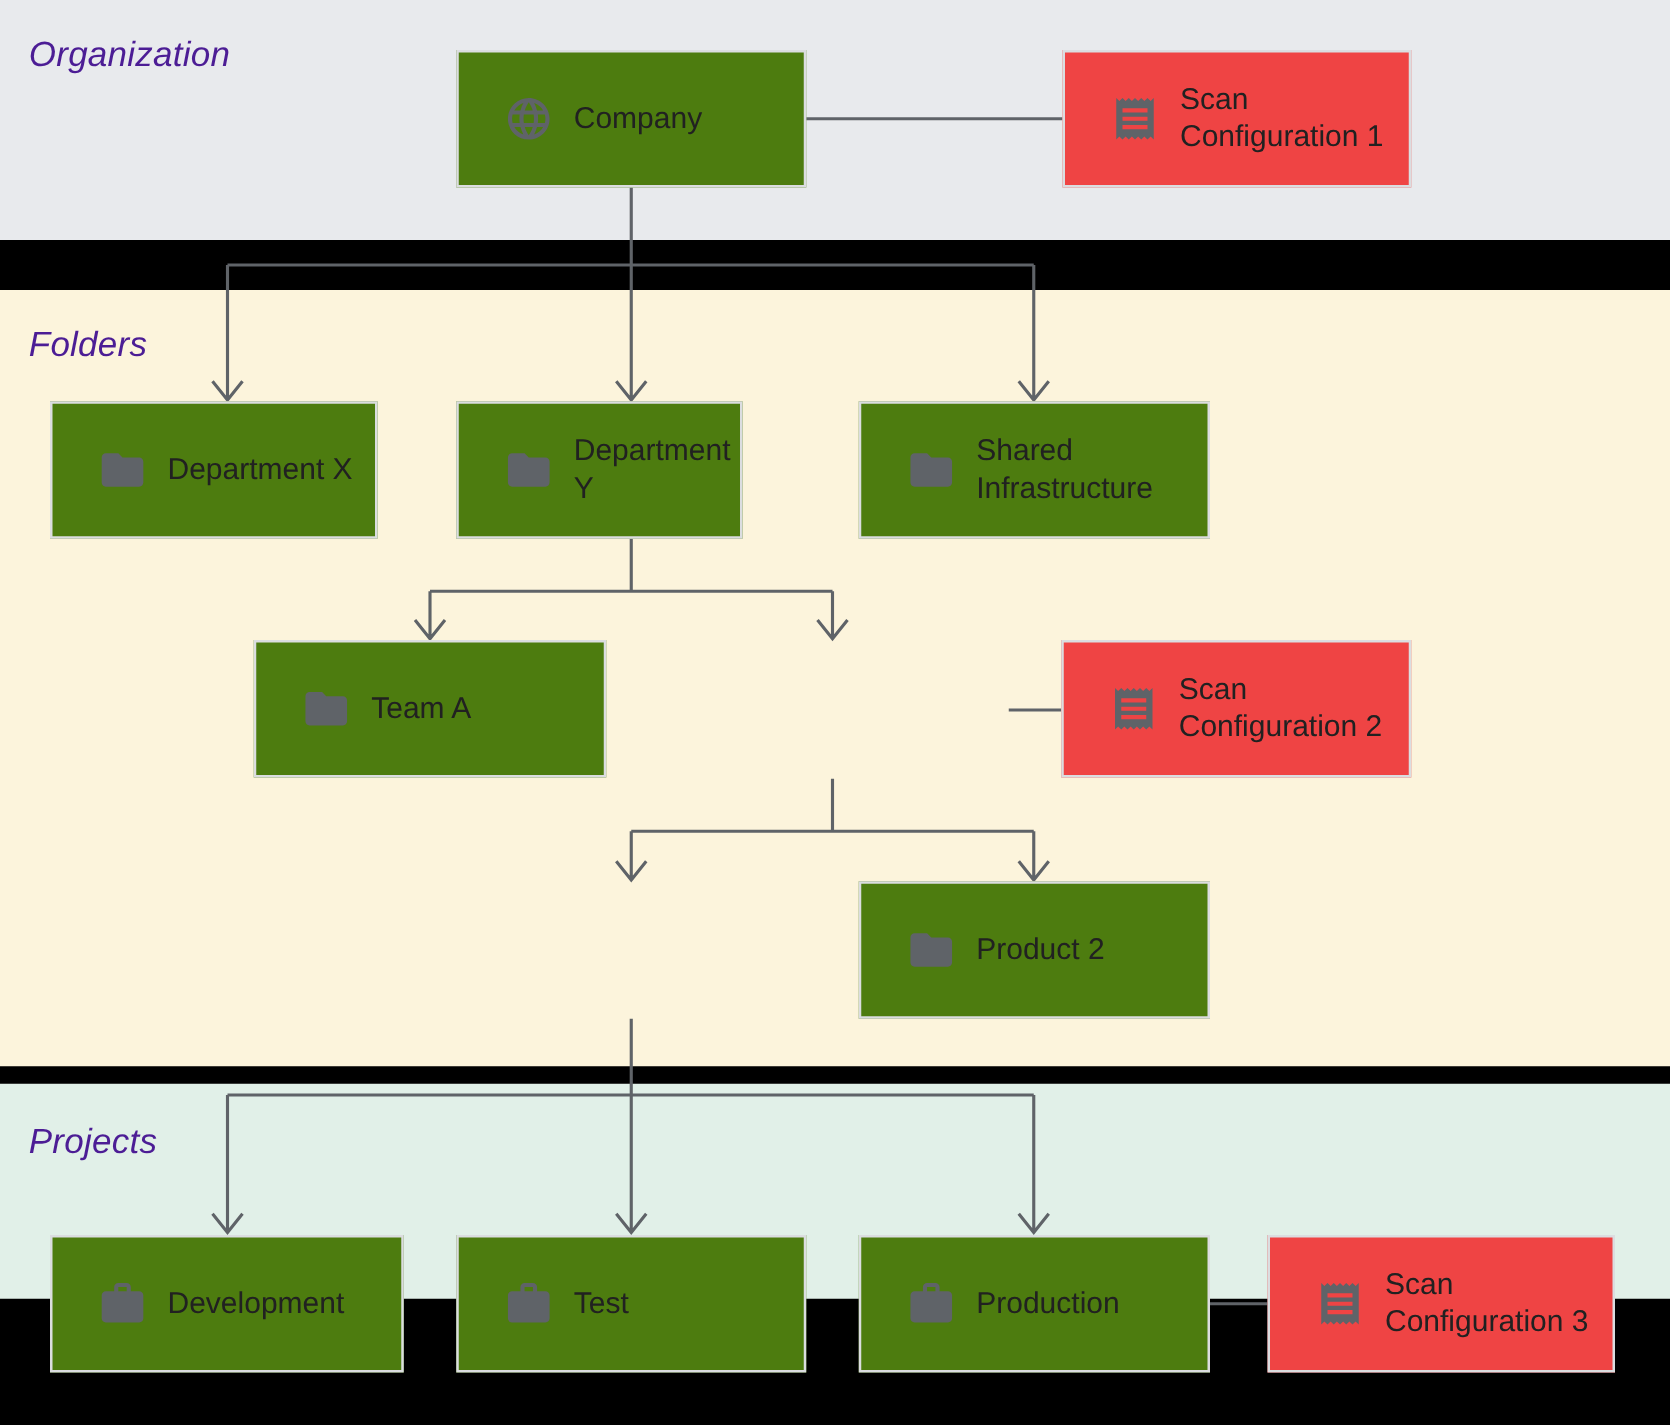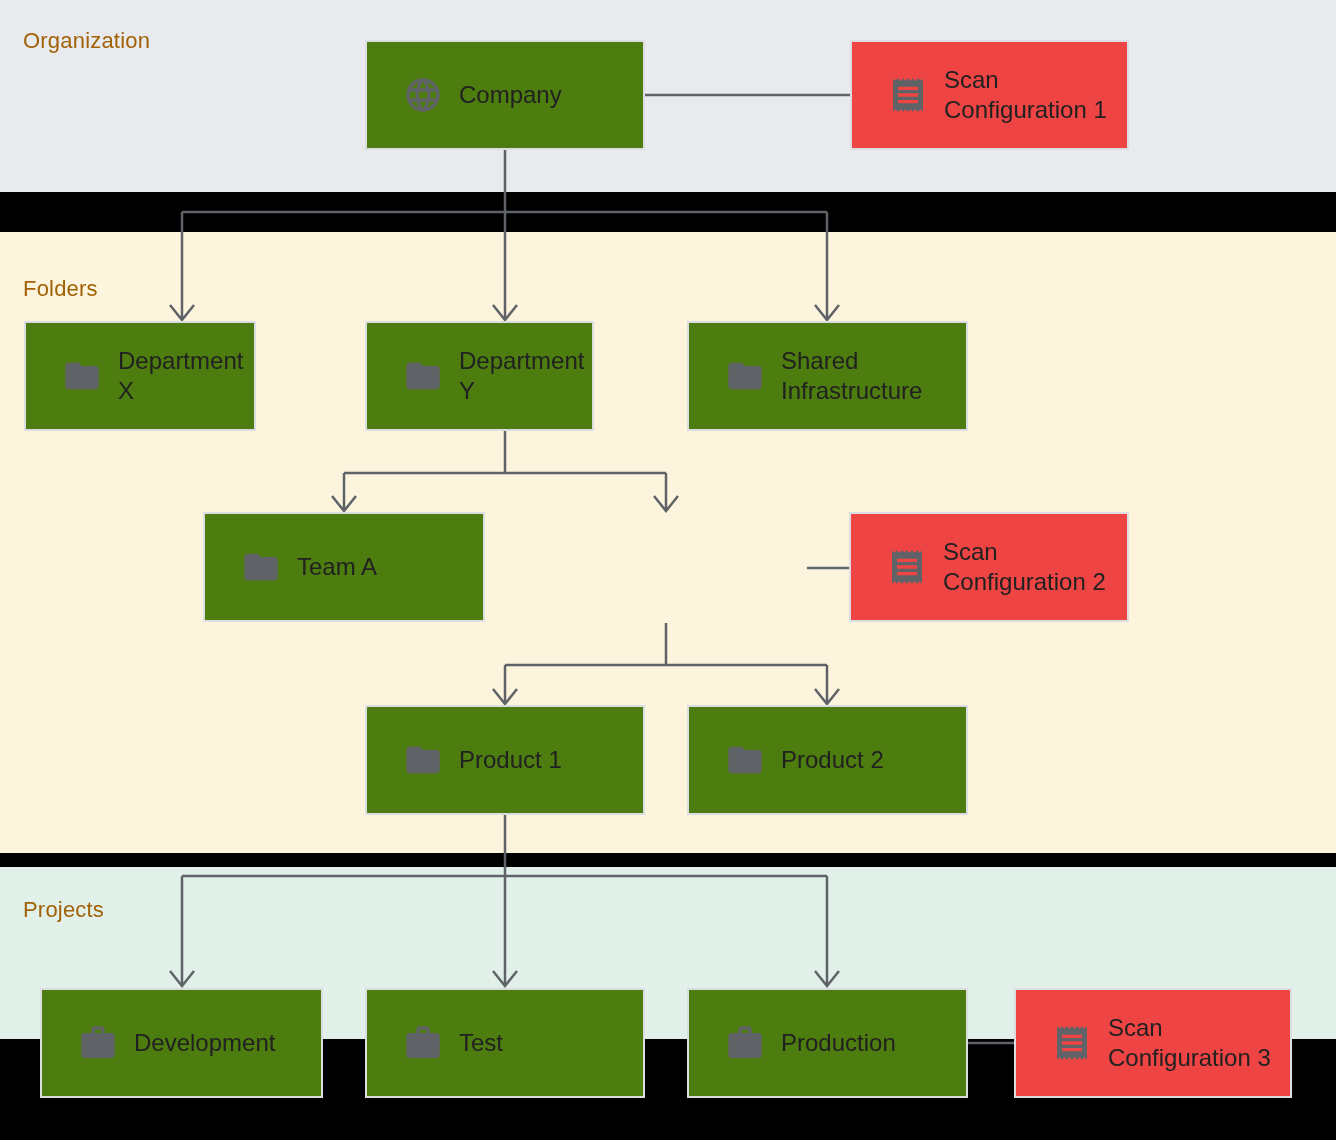--- a/index.html
+++ b/index.html
@@ -4,23 +4,23 @@
 <style>
   html,body{margin:0;padding:0;background:#000;width:1336px;height:1140px;overflow:hidden;
             font-family:"Liberation Sans", sans-serif;}
   .stage{position:relative;width:1336px;height:1140px;background:#000;}
 
   
   .band{position:absolute;left:0;width:1336px;}
   .band-org{top:0;height:192px;background:#E8EAED;}
   .band-folders{top:232px;height:621px;background:#FCF4DC;}
   .band-projects{top:867px;height:172px;background:#E1F0E8;}
-  .band-label{position:absolute;left:23px;font-size:22px;color:#a16207;letter-spacing:.2px;}
+  .band-label{position:absolute;left:23px;font-size:28px;color:#4c1d95;letter-spacing:.2px;font-style:italic;}
   .band-org .band-label{top:28px;}
-  .band-folders .band-label{top:28px;margin-top:16px;}
+  .band-folders .band-label{top:28px;}
   .band-projects .band-label{top:30px;}
 
   
   .wires{position:absolute;left:0;top:0;z-index:1;}
   .wires path{stroke:#5F6368;stroke-width:2.5;fill:none;}
 
   
   .node{position:absolute;height:110px;z-index:2;box-sizing:border-box;
         display:flex;align-items:center;padding-left:36px;column-gap:16px;
         background:#4d7c0f;border:2px solid #DBDDE0;}
@@ -96,21 +96,21 @@
   </div>
   <div class="node blue" style="left:850px;top:40px;width:279px">
     <span class="icon">
         <svg>
           <use href="#i-receipt"></use>
         </svg>
       </span>
     <span class="label">Scan Configuration 1</span>
   </div>
 
-  <div class="node" style="left:24px;top:321px;width:232px">
+  <div class="node" style="left:40px;top:321px;width:262px">
     <span class="icon">
         <svg>
           <use href="#i-folder"></use>
         </svg>
       </span>
     <span class="label">Department X</span>
   </div>
   <div class="node" style="left:365px;top:321px;width:229px">
     <span class="icon">
         <svg>
@@ -138,28 +138,20 @@
   </div>
   <div class="node blue" style="left:849px;top:512px;width:280px">
     <span class="icon">
         <svg>
           <use href="#i-receipt"></use>
         </svg>
       </span>
     <span class="label">Scan Configuration 2</span>
   </div>
 
-  <div class="node" style="left:365px;top:705px;width:280px">
-    <span class="icon">
-        <svg>
-          <use href="#i-folder"></use>
-        </svg>
-      </span>
-    <span class="label">Product 1</span>
-  </div>
   <div class="node" style="left:687px;top:705px;width:281px">
     <span class="icon">
         <svg>
           <use href="#i-folder"></use>
         </svg>
       </span>
     <span class="label">Product 2</span>
   </div>
 
   <div class="node" style="left:365px;top:988px;width:280px">

